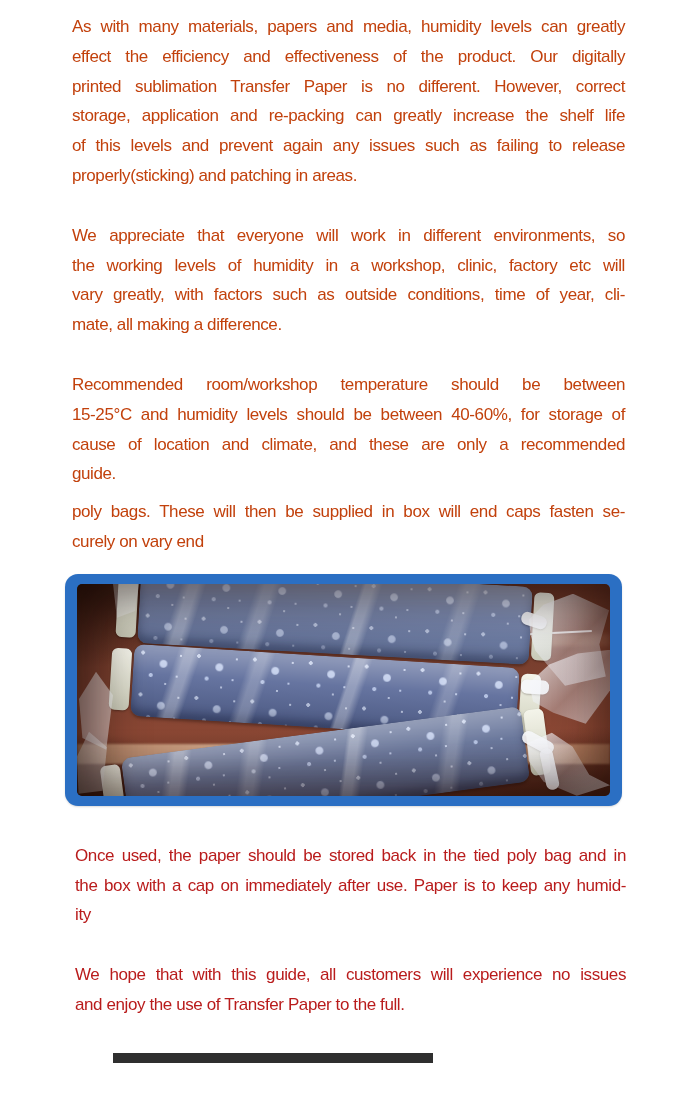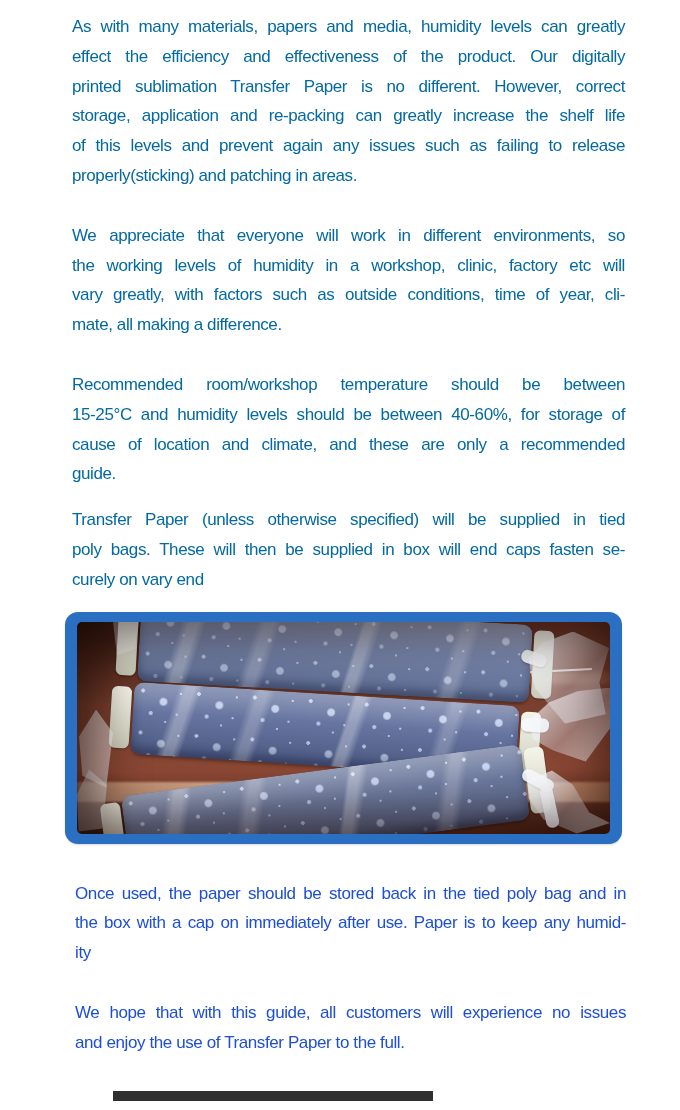--- a/index.html
+++ b/index.html
@@ -4,21 +4,21 @@
 <style>
   html,body{margin:0;padding:0;}
   body{
     width:680px;height:1110px;overflow:hidden;background:#ffffff;
     font-family:"Liberation Sans","DejaVu Sans",sans-serif;
   }
   .content{padding-top:12px;}
   .text-block{margin-left:72px;width:553px;color:#464646;}
   .text-block.lower{margin-left:75px;width:551px;}
   .para{margin-bottom:30px;}
-  .para.tight{margin-bottom:16px;}
+  .para.tight{margin-bottom:8px;}
   .text-block .para:last-child{margin-bottom:0;}
   .line{
     font-size:17px;line-height:29.8px;letter-spacing:-0.4px;
     text-align:justify;text-align-last:justify;white-space:normal;
   }
   .line.last{text-align-last:left;}
 
   
   figure.photo-frame{
     margin:17px 0 35px 65px;width:557px;height:232px;box-sizing:border-box;
@@ -102,21 +102,21 @@
     box-shadow:inset 22px 18px 46px rgba(22,8,3,.5), inset -14px -22px 40px rgba(35,12,6,.4);}
 
   
   .cutoff-bar{margin:33px 0 0 113px;width:320px;height:10px;background:#2f2f2f;}
 </style>
 </head>
 <body style="background: rgb(255, 255, 255);">
 
 <div class="content">
 
-  <div class="text-block" id="paras-top" style="color: #0369a1;">
+  <div class="text-block" id="paras-top" style="color: #c2410c;">
       <div class="para">
         <div class="line">As with many materials, papers and media, humidity levels can greatly</div>
         <div class="line">effect the efficiency and effectiveness of the product. Our digitally</div>
         <div class="line">printed sublimation Transfer Paper is no different. However, correct</div>
         <div class="line">storage, application and re-packing can greatly increase the shelf life</div>
         <div class="line">of this levels and prevent again any issues such as failing to release</div>
         <div class="line last">properly(sticking) and patching in areas.</div>
       </div>
       <div class="para">
         <div class="line">We appreciate that everyone will work in different environments, so</div>
@@ -124,21 +124,20 @@
         <div class="line">vary greatly, with factors such as outside conditions, time of year, cli-</div>
         <div class="line last">mate, all making a difference.</div>
       </div>
       <div class="para tight">
         <div class="line">Recommended room/workshop temperature should be between</div>
         <div class="line">15-25°C and humidity levels should be between 40-60%, for storage of</div>
         <div class="line">cause of location and climate, and these are only a recommended</div>
         <div class="line last">guide.</div>
       </div>
       <div class="para">
-        <div class="line">Transfer Paper (unless otherwise specified) will be supplied in tied</div>
         <div class="line">poly bags. These will then be supplied in box will end caps fasten se-</div>
         <div class="line last">curely on vary end</div>
       </div>
     </div>
 
   <figure class="photo-frame" style="background: rgb(43, 111, 195);">
     <div class="photo">
       <div class="wood-streak"></div>
       <div class="wood-streak2"></div>
 
@@ -170,21 +169,21 @@
       <div class="tail t3"></div>
 
       <div class="crumple c1"></div>
       <div class="crumple c2"></div>
       <div class="crumple c3"></div>
 
       <div class="vignette"></div>
     </div>
   </figure>
 
-  <div class="text-block lower" id="paras-bottom" style="color: #1d4ed8;">
+  <div class="text-block lower" id="paras-bottom" style="color: #b91c1c;">
       <div class="para">
         <div class="line">Once used, the paper should be stored back in the tied poly bag and in</div>
         <div class="line">the box with a cap on immediately after use. Paper is to keep any humid-</div>
         <div class="line last">ity</div>
       </div>
       <div class="para">
         <div class="line">We hope that with this guide, all customers will experience no issues</div>
         <div class="line last">and enjoy the use of Transfer Paper to the full.</div>
       </div>
     </div>

